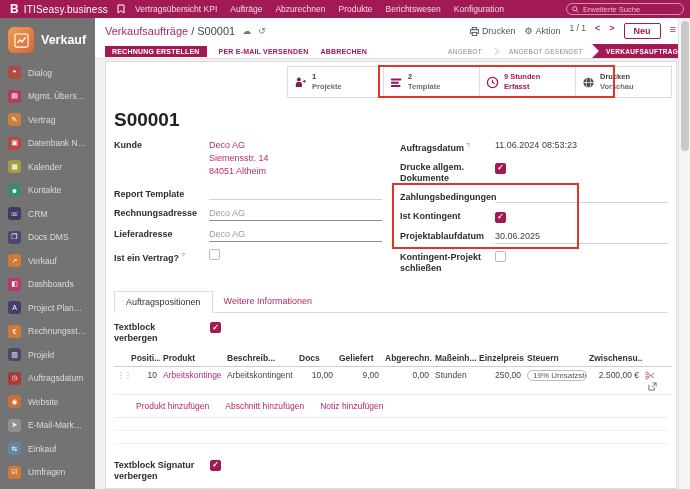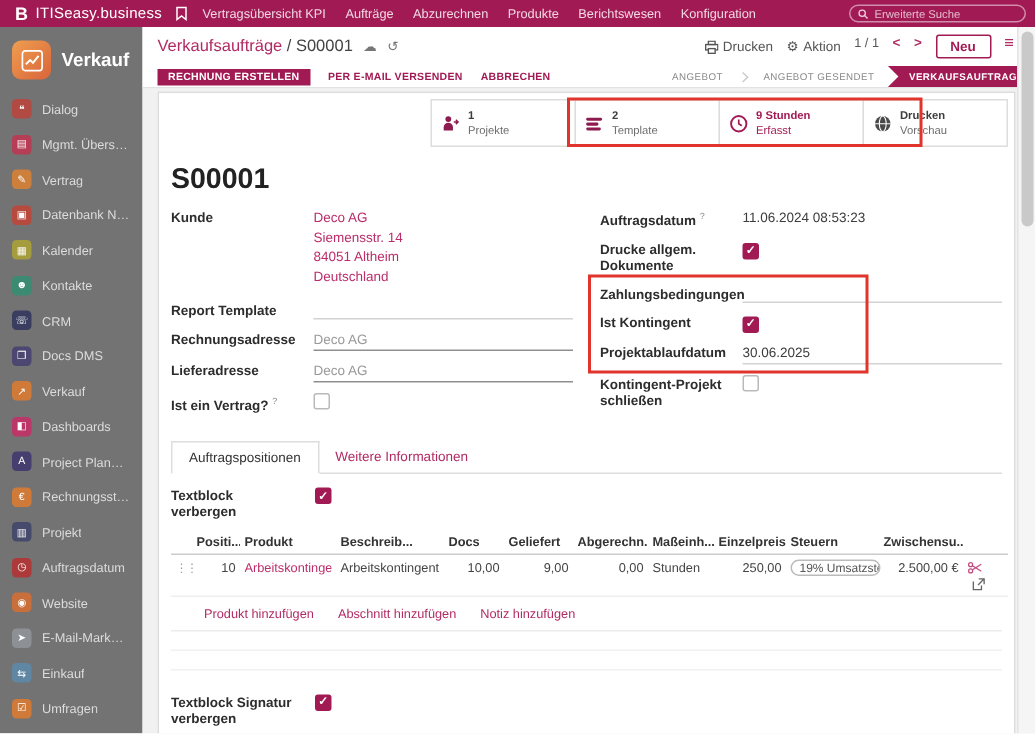--- a/index.html
+++ b/index.html
@@ -59,21 +59,21 @@
 
   .content { flex:1; background:#f1f1f1; padding:2px 13px 0 10px; position:relative; }
   .sheet { background:#fff; border:1px solid #dcdcdc; height:100%; position:relative; padding:0 8px; }
 
   
   .stat-row { display:flex; justify-content:flex-end; margin:4px -4px 0 0; }
   .stat-btn { width:97px; height:32px; border:1px solid #ddd; margin-left:-1px; background:#fff;
               display:flex; align-items:center; gap:5px; padding:0 6px; cursor:pointer; }
   .stat-txt { display:flex; flex-direction:column; line-height:10px; }
   .stat-val { font-size:7.5px; color:#3d3d3d; font-weight:bold; }
-  .stat-lbl { font-size:7.5px; color:#6d6d6d; }
+  .stat-lbl { font-size:7.5px; color:#6d6d6d;font-weight:bold; }
   .stat-btn.hl .stat-val, .stat-btn.hl .stat-lbl { color:#a21a54; }
 
   .sheet-title { font-size:19px; font-weight:bold; color:#222; margin:11px 0 8px 0; }
 
   
   .fields { display:flex; gap:18px; }
   .fcol { flex:1; }
   .frow { display:flex; margin-bottom:7px; }
   .flabel { width:95px; flex:0 0 95px; font-size:9px; font-weight:bold; color:#2d2d2d; line-height:11px; padding-top:1px; }
   .flabel sup { color:#888; font-size:6px; font-weight:normal; }
@@ -336,21 +336,20 @@
 
         <div class="fields">
 
           <div class="fcol">
             <div class="frow">
               <span class="flabel">Kunde</span>
               <span class="fval">
                 <span class="linkc" style="display:block">Deco AG</span>
                 <span class="linkc" style="display:block">Siemensstr. 14</span>
                 <span class="linkc" style="display:block">84051 Altheim</span>
-                <span class="linkc" style="display:block">Deutschland</span>
               </span>
             </div>
             <div class="frow" style="margin-top:10px">
               <span class="flabel">Report Template</span>
               <span class="fval uline-light"></span>
             </div>
             <div class="frow">
               <span class="flabel">Rechnungsadresse</span>
               <span class="fval uline gray">Deco AG</span>
             </div>

